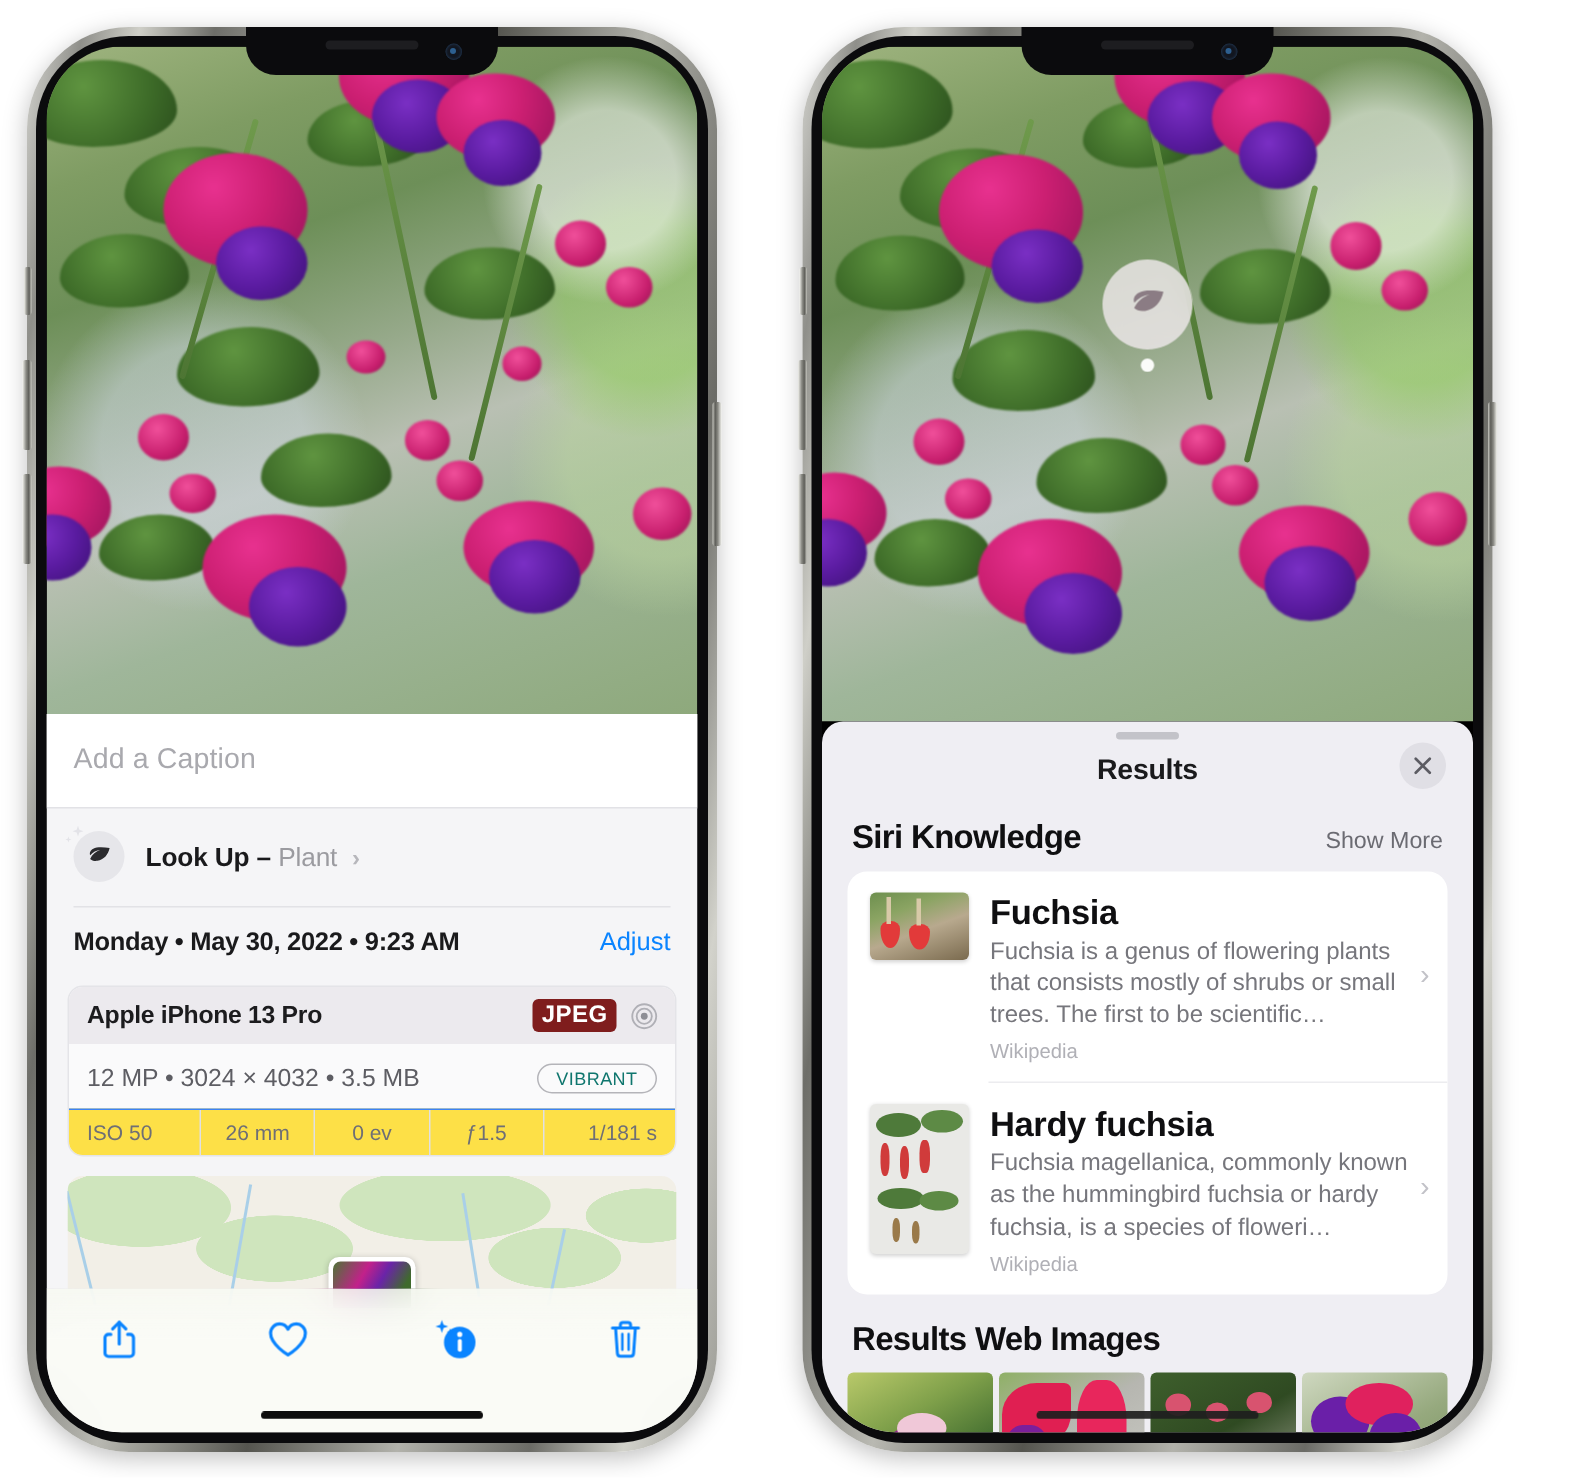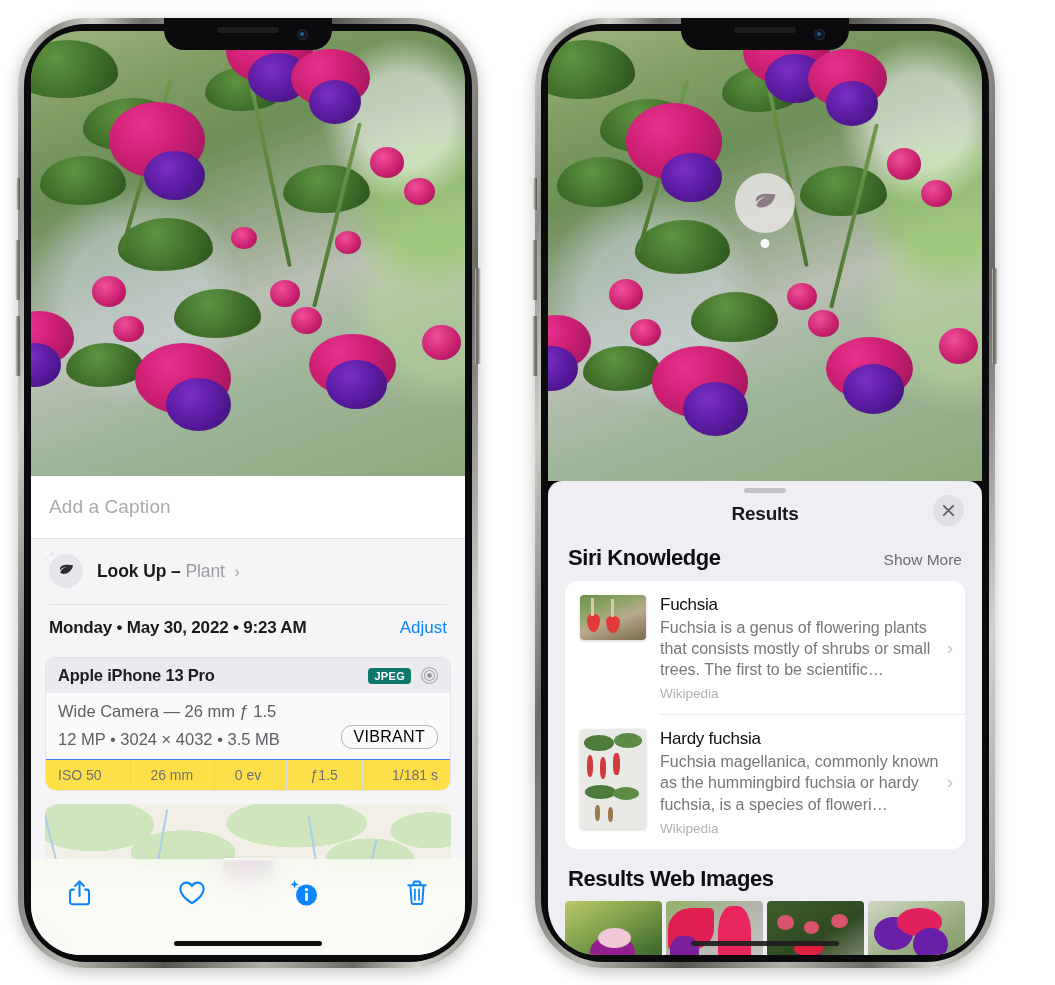--- a/index.html
+++ b/index.html
@@ -84,27 +84,27 @@
   .meta-date{font-size:17px;font-weight:700;color:#1a1a1c;letter-spacing:-.2px;}
   .adjust{font-size:17px;color:#0a84ff;}
   .meta-file{display:flex;align-items:center;gap:9px;margin-top:6px;}
   .meta-file span{font-size:16.5px;color:#6f6f75;}
 
   .camcard{margin:13px 14px 0;border-radius:10px;overflow:hidden;border:1px solid #e4e4e8;background:#fafafb;}
   .cam-hd{display:flex;align-items:center;justify-content:space-between;
     background:#eceaee;padding:8px 11px 8px 12px;}
   .cam-hd .name{font-size:16.5px;font-weight:700;color:#1c1c1e;letter-spacing:-.2px;}
   .cam-hd .right{display:flex;align-items:center;gap:9px;}
-  .jpeg{background:#0f766e;color:#fff;font-size:11px;font-weight:700;
+  .jpeg{background:#7f1d1d;color:#fff;font-size:16px;font-weight:700;
     padding:2px 6px;border-radius:4px;letter-spacing:.3px;}
   .cam-body{padding:9px 12px 10px;}
   .cam-l1{font-size:16.5px;color:#5d5d63;}
   .cam-l2{display:flex;justify-content:space-between;align-items:flex-end;margin-top:4px;}
   .cam-l2 .t{font-size:16.5px;color:#5d5d63;}
-  .vibrant{border:1px solid #b4b4b9;color:#000000;font-size:16px;
+  .vibrant{border:1px solid #b4b4b9;color:#0f766e;font-size:12px;
     padding:2px 12px;border-radius:11px;letter-spacing:.3px;}
   .cam-ft{display:flex;border-top:1px solid #3b82f6;background:#fde047;}
   .cam-ft .c{flex:1;text-align:center;font-size:14px;color:#6f6f75;padding:7px 0;
     border-left:1px solid #e0e0e4;}
   .cam-ft .c:first-child{border-left:none;text-align:left;padding-left:12px;}
   .cam-ft .c:last-child{text-align:right;padding-right:12px;}
 
   .mapwrap{margin:13px 14px 0;height:88px;border-radius:10px 10px 0 0;overflow:hidden;position:relative;}
   .mapbg{position:absolute;inset:0;
     background:
@@ -147,21 +147,21 @@
   .showmore{font-size:15.5px;color:#6b6b72;}
 
   .card{margin:0 17px;background:#fff;border-radius:13px;overflow:hidden;}
   .krow{display:flex;gap:14px;padding:14px 13px 13px 15px;align-items:flex-start;position:relative;}
   .kthumb{flex:0 0 auto;border-radius:4px;overflow:hidden;box-shadow:0 1px 3px rgba(0,0,0,.18);}
   .kthumb.a{width:66px;height:45px;
     background:linear-gradient(160deg,#6d8f4e 0%,#8ba463 28%,#b8a98e 55%,#7a6a4e 100%);position:relative;}
   .kthumb.b{width:66px;height:100px;background:#e9e9e6;position:relative;}
   .kbell{position:absolute;border-radius:48% 48% 52% 52%/30% 30% 70% 70%;}
   .ktxt{flex:1;min-width:0;}
-  .ktitle{font-size:17px;font-weight:400;color:#0f0f11;letter-spacing:-.25px;}
+  .ktitle{font-size:23px;font-weight:700;color:#0f0f11;letter-spacing:-.25px;}
   .kdesc{font-size:16px;color:#76767c;line-height:1.32;margin-top:2px;}
   .ksrc{font-size:13.5px;color:#b0b0b6;margin-top:6px;}
   .kchev{position:absolute;right:12px;top:50%;transform:translateY(-50%);
     color:#c2c2c8;font-size:19px;}
   .cdiv{height:1px;background:#ececef;margin-left:94px;}
 
   .sec2{padding:17px 20px 9px;}
   .webrow{display:flex;gap:4px;padding:0 17px;}
   .wthumb{flex:1;height:92px;border-radius:4px;overflow:hidden;position:relative;}
 
@@ -255,21 +255,20 @@
           <div class="right">
             <div class="jpeg">JPEG</div>
             <svg width="19" height="19" viewBox="0 0 20 20">
               <circle cx="10" cy="10" r="8.4" fill="none" stroke="#b0b0b6" stroke-width="1.3"></circle>
               <circle cx="10" cy="10" r="5.3" fill="none" stroke="#b0b0b6" stroke-width="1.3"></circle>
               <circle cx="10" cy="10" r="2.4" fill="#8e8e95"></circle>
             </svg>
           </div>
         </div>
         <div class="cam-body">
-          <div class="cam-l1">Wide Camera — 26 mm ƒ 1.5</div>
           <div class="cam-l2">
             <div class="t">12 MP • 3024 × 4032 • 3.5 MB</div>
             <div class="vibrant">VIBRANT</div>
           </div>
         </div>
         <div class="cam-ft">
           <div class="c">ISO 50</div>
           <div class="c">26 mm</div>
           <div class="c">0 ev</div>
           <div class="c">ƒ1.5</div>

